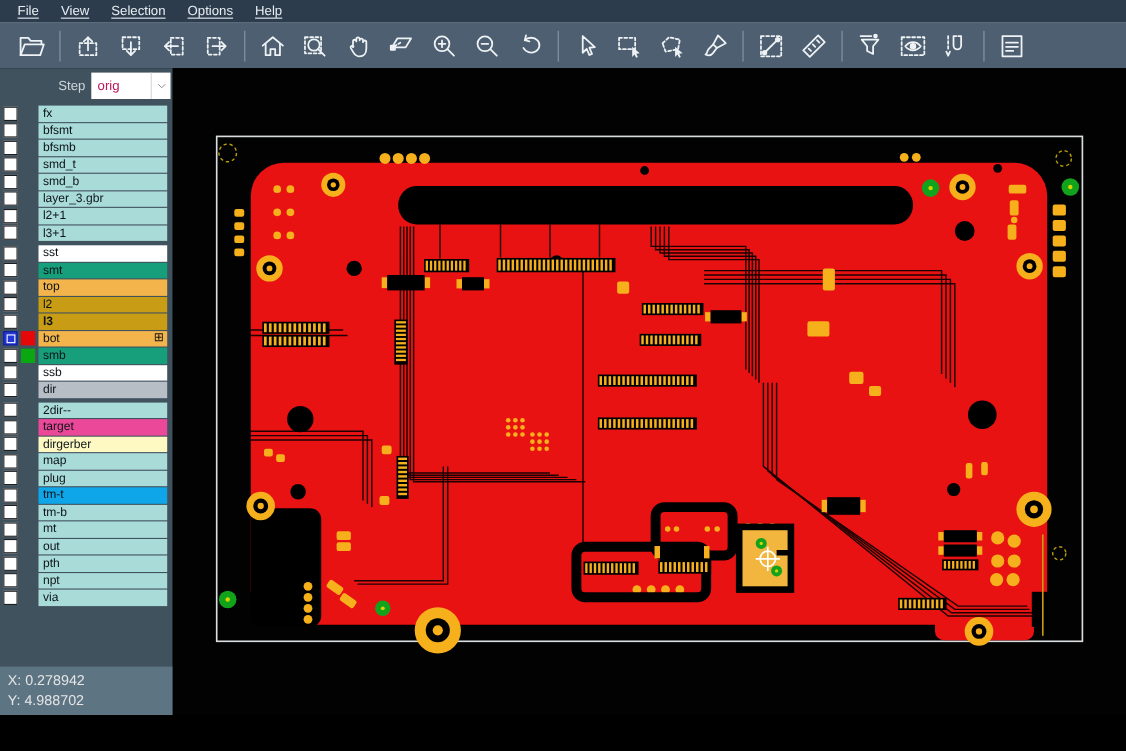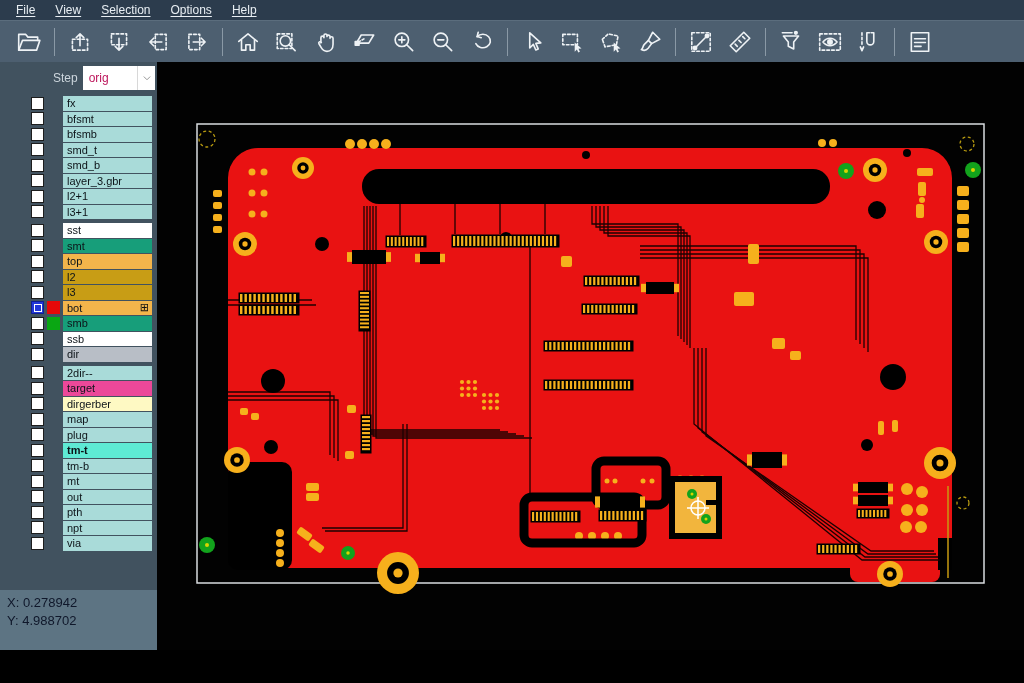--- a/index.html
+++ b/index.html
@@ -20,31 +20,31 @@
 
   
   .main { position:relative; height:588px; display:flex; flex:none; }
   .sidebar { position:relative; width:157px; background:#41525f; flex:none; }
   .steprow { display:flex; align-items:center; height:31px; padding:0 2px 0 5px; gap:5px;margin-left:48px; }
   .steplabel { color:#cdd6dd; font-size:12px; flex:none; }
   .select { flex:1; height:24px; background:#fff; display:flex; align-items:center; font-size:12px; color:#be185d; padding-left:6px; }
   .select .chev { margin-left:auto; width:18px; height:100%; border-left:1px solid #d8d8d8; display:flex; align-items:center; justify-content:center; }
   .select .chev svg { width:14px; height:14px; }
 
-  .layer-list { padding-top:3px;margin-left:28px; }
+  .layer-list { padding-top:3px; }
   .lgroup { margin-bottom:4px; }
   .lrow { display:flex; align-items:center; height:14.5px; margin-bottom:1px; }
   .cb { flex:none; width:13px; height:13px; margin-left:3px; background:#fff; border:1px solid #1d1d1d; }
   .cb.sel { background:#2337d8; border-color:#101f90; position:relative; }
   .cb.sel::after { content:""; position:absolute; left:2px; top:2px; width:6px; height:6px; border:1px solid #fff; }
   .sw { flex:none; width:13px; height:13px; margin-left:3px; }
   .lbl { flex:1; height:14.5px; margin:0 5px 0 3px; font-size:11px; color:#0d1419; padding-left:4px; display:flex; align-items:center; white-space:nowrap; overflow:hidden; }
   .lbl .grid { margin-left:auto; margin-right:3px; font-size:11px; line-height:1; color:#111; }
 
-  .coords { position:absolute; left:0; bottom:0; width:157px; height:60px; background:#5d7483; color:#0f172a; font-size:13px; padding:4px 0 0 7px; line-height:18px; }
+  .coords { position:absolute; left:0; bottom:0; width:157px; height:44px; background:#5d7483; color:#e5e5e5; font-size:13px; padding:4px 0 0 7px; line-height:18px; }
 
   .canvas { flex:1; position:relative; background:#020202; }
   .canvas svg { display:block; width:867px; height:588px; }
 
   
   .statusbar { height:33px; background:#1e2d3c; display:flex; align-items:center; padding-left:10px; flex:none; }
   .sbar-sep { width:1px; height:18px; background:#46596b; margin:0 8px; flex:none; }
   .unit-select { width:52px; height:22px; background:#fff; display:flex; align-items:center; font-size:11px; padding-left:5px; color:#111; flex:none; }
   .unit-select .chev { margin-left:auto; width:15px; height:100%; border-left:1px solid #d8d8d8; display:flex; align-items:center; justify-content:center; }
   .unit-select .chev svg { width:12px; height:12px; }
@@ -291,21 +291,21 @@
               <div class="lbl" style="background: rgb(243, 181, 75);">top</div>
             </div>
             <div class="lrow">
               <div class="cb"></div>
               <div class="sw"></div>
               <div class="lbl" style="background: rgb(200, 157, 21);">l2</div>
             </div>
             <div class="lrow">
               <div class="cb"></div>
               <div class="sw"></div>
-              <div class="lbl" style="background: rgb(200, 157, 21);">l3</div>
+              <div class="lbl" style="background: rgb(200, 157, 21); font-weight: bold;">l3</div>
             </div>
             <div class="lrow">
               <div class="cb sel"></div>
               <div class="sw" style="background: rgb(230, 8, 8);"></div>
               <div class="lbl" style="background: rgb(243, 181, 75);">bot<span class="grid">⊞</span></div>
             </div>
             <div class="lrow">
               <div class="cb"></div>
               <div class="sw" style="background: rgb(10, 167, 19);"></div>
               <div class="lbl" style="background: rgb(23, 158, 122);">smb</div>
@@ -343,21 +343,21 @@
               <div class="lbl" style="background: rgb(169, 219, 217);">map</div>
             </div>
             <div class="lrow">
               <div class="cb"></div>
               <div class="sw"></div>
               <div class="lbl" style="background: rgb(169, 219, 217);">plug</div>
             </div>
             <div class="lrow">
               <div class="cb"></div>
               <div class="sw"></div>
-              <div class="lbl" style="background: #5eead4; font-weight: bold;">tm-t</div>
+              <div class="lbl" style="background: #0ea5e9;">tm-t</div>
             </div>
             <div class="lrow">
               <div class="cb"></div>
               <div class="sw"></div>
               <div class="lbl" style="background: rgb(169, 219, 217);">tm-b</div>
             </div>
             <div class="lrow">
               <div class="cb"></div>
               <div class="sw"></div>
               <div class="lbl" style="background: rgb(169, 219, 217);">mt</div>

